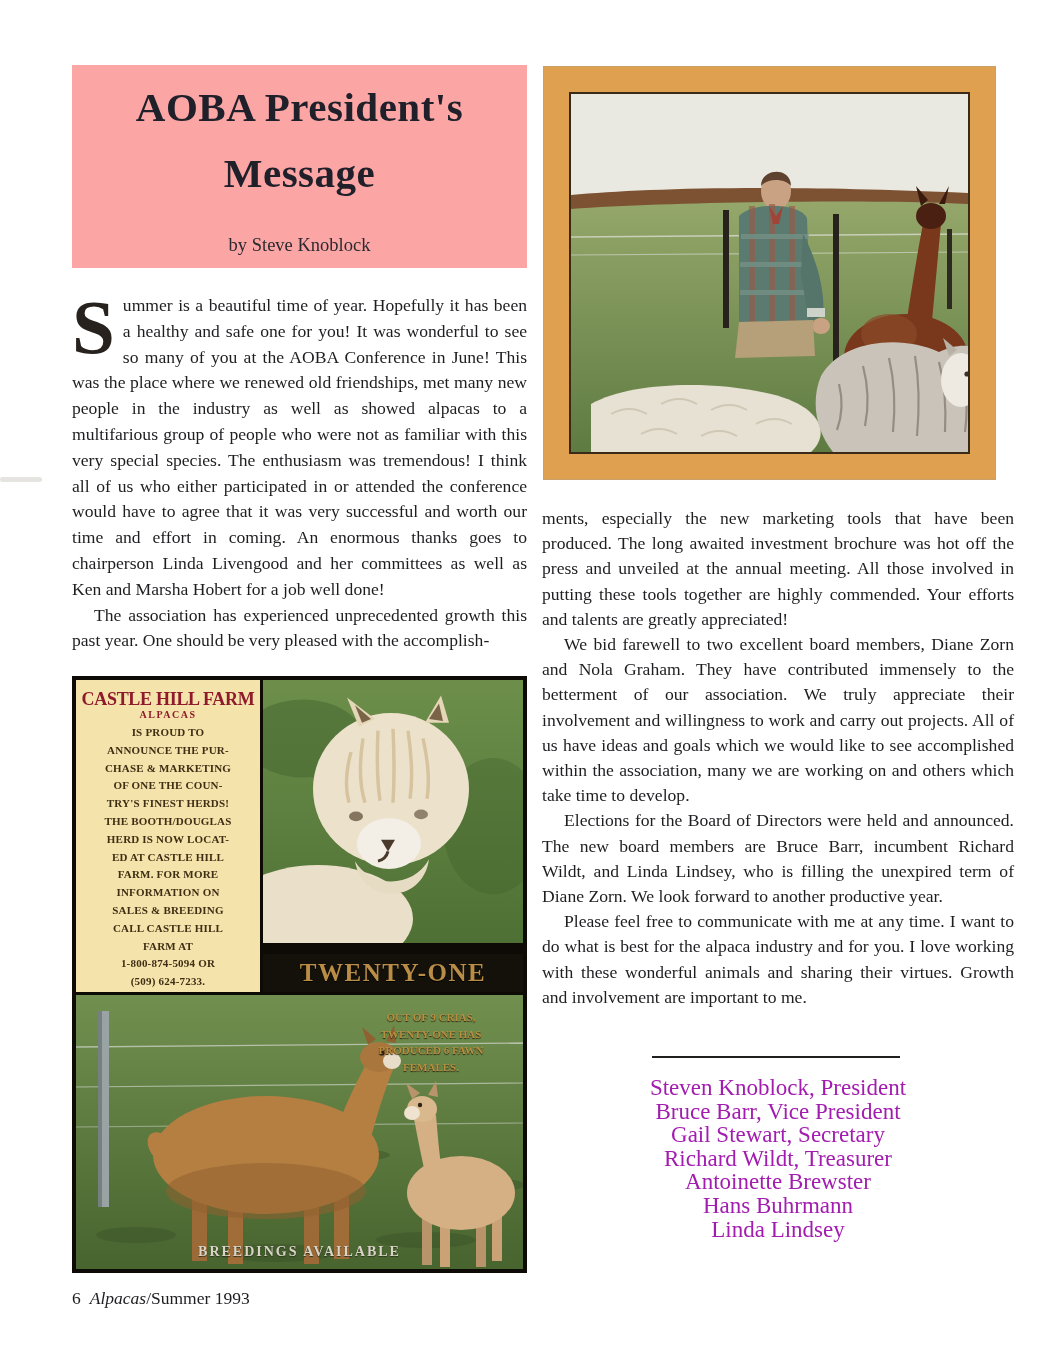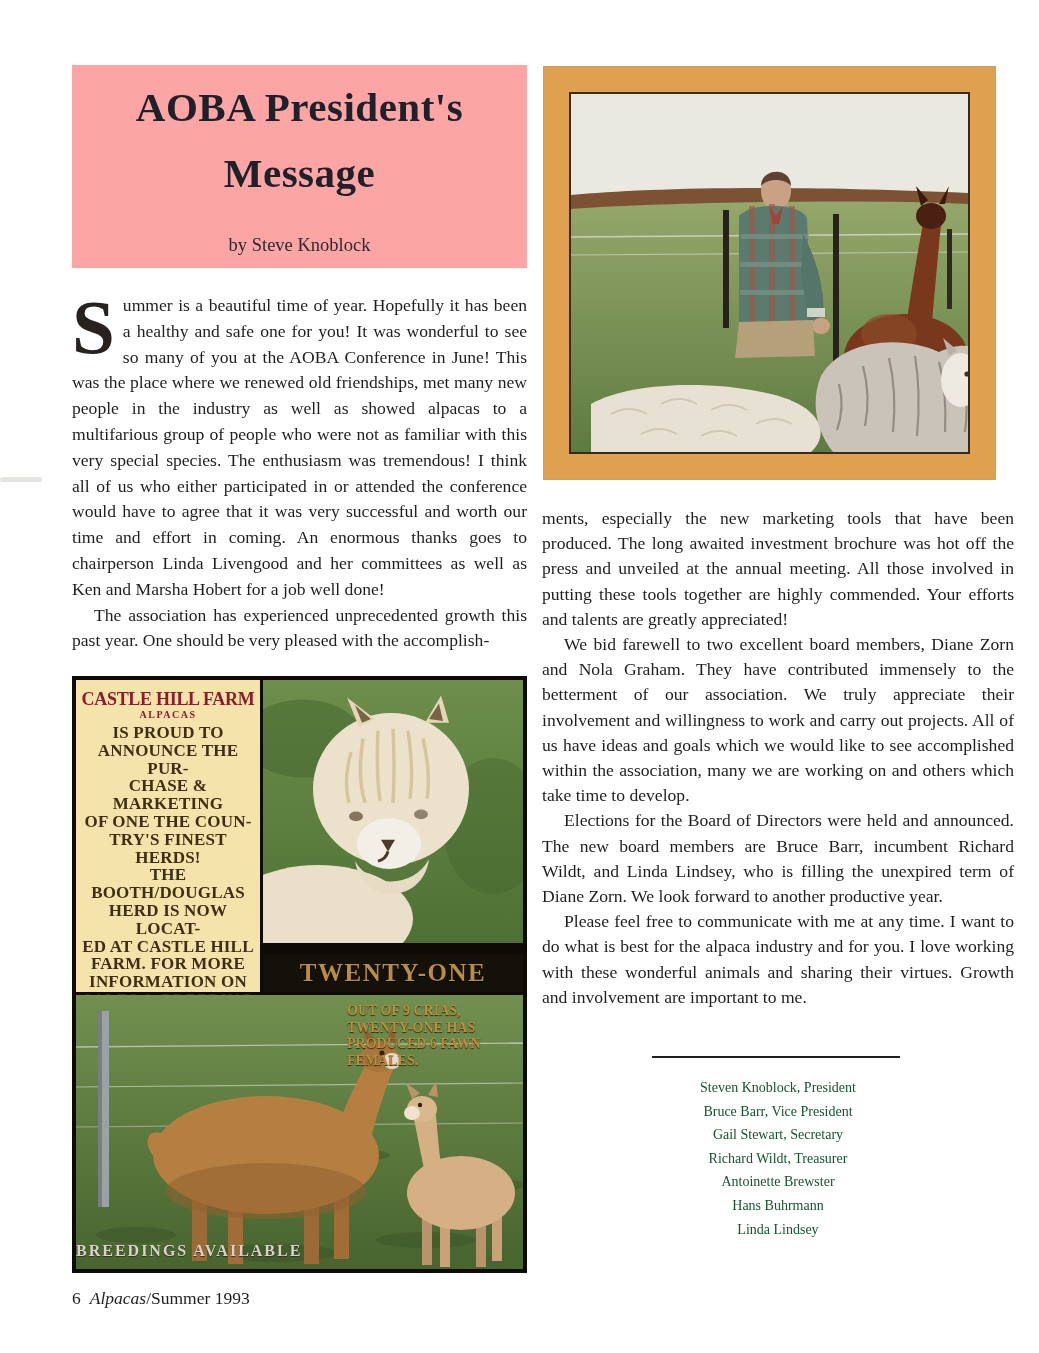--- a/index.html
+++ b/index.html
@@ -26,44 +26,44 @@
   .left-col{left:72px;top:293px;width:455px;}
   .right-col{left:542px;top:506px;width:472px;line-height:25.2px;}
   .indent{text-indent:22px;}
   .dropcap{float:left;font-size:77px;line-height:58px;font-weight:bold;color:#27221e;
            margin:5px 8px 0 0;}
 
   
   .divider{position:absolute;left:652px;top:1056px;width:248px;height:2px;background:#20201f;}
   .board{position:absolute;left:542px;top:1076px;width:472px;text-align:center;}
   .board-heading{font-size:19.5px;font-weight:bold;letter-spacing:.4px;margin-bottom:9px;color:#181818;}
-  .board-member{font-size:14px;line-height:23.6px;color:#14532d;}
+  .board-member{font-size:23px;line-height:23.6px;color:#a21caf;}
 
   
   .ad{position:absolute;left:72px;top:676px;width:455px;height:597px;background:#0e0a06;
       padding:4px;box-sizing:border-box;}
   .ad-top{display:flex;gap:3px;height:312px;}
   .ad-panel{width:184px;height:312px;background:#f4e3ab;box-sizing:border-box;
             text-align:center;padding-top:9px;flex:none;}
   .ad-title{font-size:18px;font-weight:bold;color:#8f1a2b;letter-spacing:-.3px;transform:scaleY(1.05);}
   .ad-subtitle{font-size:10px;font-weight:bold;color:#8f1a2b;letter-spacing:1.5px;margin-top:-1px;margin-bottom:4px;}
-  .ad-line{font-size:17px;line-height:17.8px;color:#3e2e14;font-weight:bold;letter-spacing:.2px;}
+  .ad-line{font-size:11px;line-height:17.8px;color:#3e2e14;font-weight:bold;letter-spacing:.2px;}
   .ad-right{flex:1;display:flex;flex-direction:column;gap:11px;}
   .ad-photo-top{height:270px;overflow:hidden;}
   .ad-photo-top svg{display:block;width:100%;height:100%;}
   .ad-band{height:39px;background:#14100a;display:flex;align-items:center;justify-content:center;}
   .ad-animal-name{font-size:25px;font-weight:bold;color:#ba8d46;letter-spacing:1.5px;
                   text-shadow:0 1px 0 #000;}
   .ad-photo-bottom{position:relative;margin-top:3px;height:274px;overflow:hidden;}
   .ad-photo-bottom svg{display:block;width:100%;height:100%;}
-  .ad-overlay{position:absolute;top:8px;right:8px;width:168px;
-              font-size:14px;line-height:16.5px;font-weight:bold;color:#b98f3f;
+  .ad-overlay{position:absolute;top:14px;right:8px;width:168px;text-align:center;
+              font-size:11px;line-height:16.5px;font-weight:bold;color:#b98f3f;
               text-shadow:0 1px 1px #2c2410;}
-  .ad-breedings{position:absolute;bottom:9px;left:0;width:100%;text-align:left;
-                font-size:16px;font-weight:bold;letter-spacing:2px;color:#d9d4c6;
+  .ad-breedings{position:absolute;bottom:9px;left:0;width:100%;text-align:center;
+                font-size:14px;font-weight:bold;letter-spacing:2px;color:#d9d4c6;
                 text-shadow:0 1px 1px #2b3320;}
 
   
   .page-footer{position:absolute;left:72px;top:1288px;font-size:17.5px;color:#1e1d20;text-align:right;}
   .page-footer .mag{font-style:italic;margin-left:9px;}
 </style>
 </head>
 <body>
 
 <div class="page">

